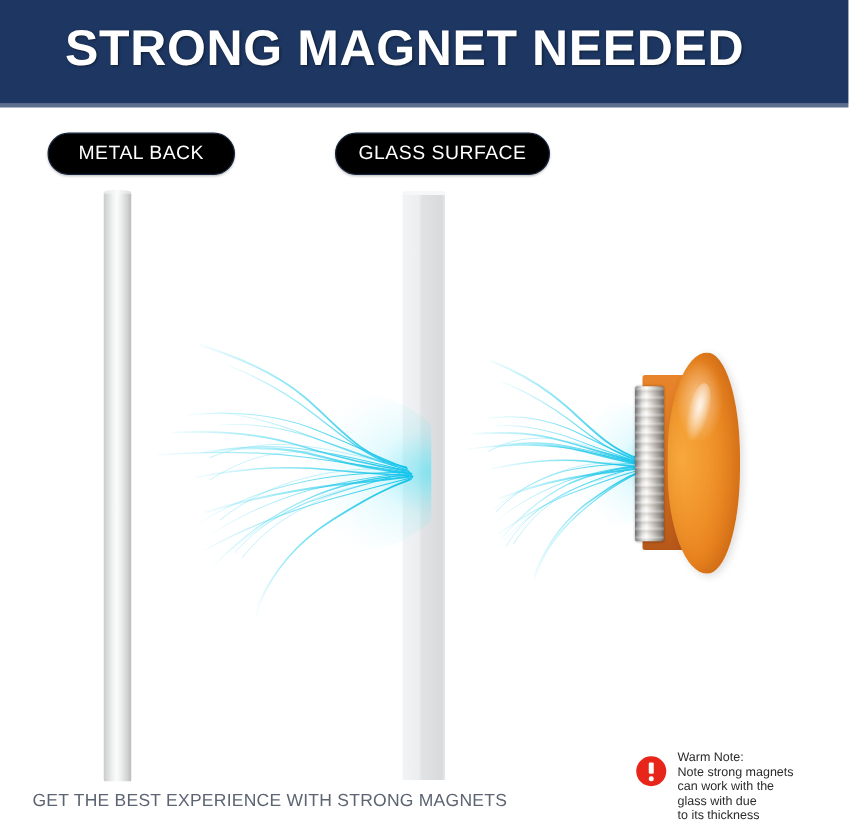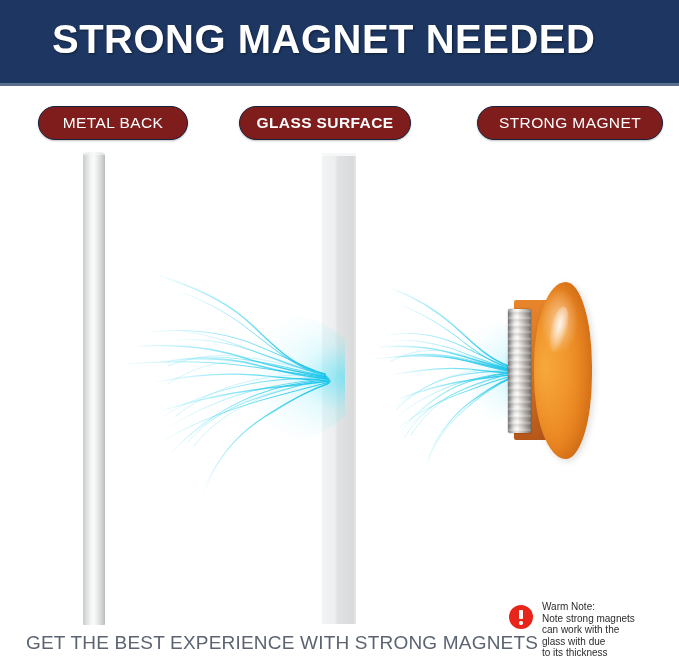--- a/index.html
+++ b/index.html
@@ -30,33 +30,33 @@
     font-size:40px;font-weight:bold;color:#ffffff;
     letter-spacing:0.5px;
     white-space:nowrap;
     text-shadow:1px 1px 2px rgba(0,0,0,0.45);
   }
 
   
   .pill{
     position:absolute;
     height:32px;
-    background:#7f1d1d;
+    background:#000000;
     border-radius:18px;
     border:1px solid #16233d;
     display:flex;align-items:center;justify-content:center;
     color:#ffffff;
     font-size:15.5px;
     font-weight:normal;
     letter-spacing:0.4px;
     white-space:nowrap;
     box-shadow:0 1px 2px rgba(0,0,0,0.25);
   }
   #pill-metal{left:38px;top:106px;width:148px;}
-  #pill-glass{left:239px;top:106px;width:170px;font-weight:bold;}
+  #pill-glass{left:268px;top:106px;width:170px;}
   #pill-magnet{left:477px;top:106px;width:184px;}
 
   
   .metal-bar{
     position:absolute;left:83px;top:155px;width:22px;height:470px;
     background:linear-gradient(to right,
       #c9cbcc 0%, #dbdddd 14%, #f2f3f3 34%,
       #fbfbfb 48%, #eceded 64%, #d3d5d6 84%, #b9bbbc 100%);
     border-radius:1px;
   }
@@ -118,21 +118,21 @@
   .magnet-gloss{
     position:absolute;left:50px;top:28px;width:17px;height:48px;
     background:radial-gradient(ellipse at 50% 40%, rgba(255,255,255,0.82) 0%, rgba(255,255,255,0.0) 72%);
     border-radius:50%;
     transform:rotate(14deg);
   }
 
   
   .caption{
     position:absolute;left:26px;top:632px;
-    font-size:19px;color:#5c6472;
+    font-size:14px;color:#5c6472;
     letter-spacing:0.2px;white-space:nowrap;
     font-weight:normal;
   }
 
   
   .warm-note{
     position:absolute;left:509px;top:601px;width:170px;
     display:flex;align-items:flex-start;
   }
   .warn-icon{
@@ -162,23 +162,20 @@
 
   <div class="banner"></div>
   <div class="banner-underline"></div>
   <div class="banner-title">STRONG MAGNET NEEDED</div>
 
   <div class="pill" id="pill-metal">
     <span>METAL BACK</span>
   </div>
   <div class="pill" id="pill-glass">
     <span>GLASS SURFACE</span>
-  </div>
-  <div class="pill" id="pill-magnet">
-    <span>STRONG MAGNET</span>
   </div>
 
   <div class="metal-bar-top"></div>
   <div class="metal-bar"></div>
 
   <div class="glass-bar-top"></div>
   <div class="glass-bar"></div>
 
   <div class="field" id="field-left">
     <svg viewBox="0 0 225 225" preserveAspectRatio="none" aria-hidden="true">

